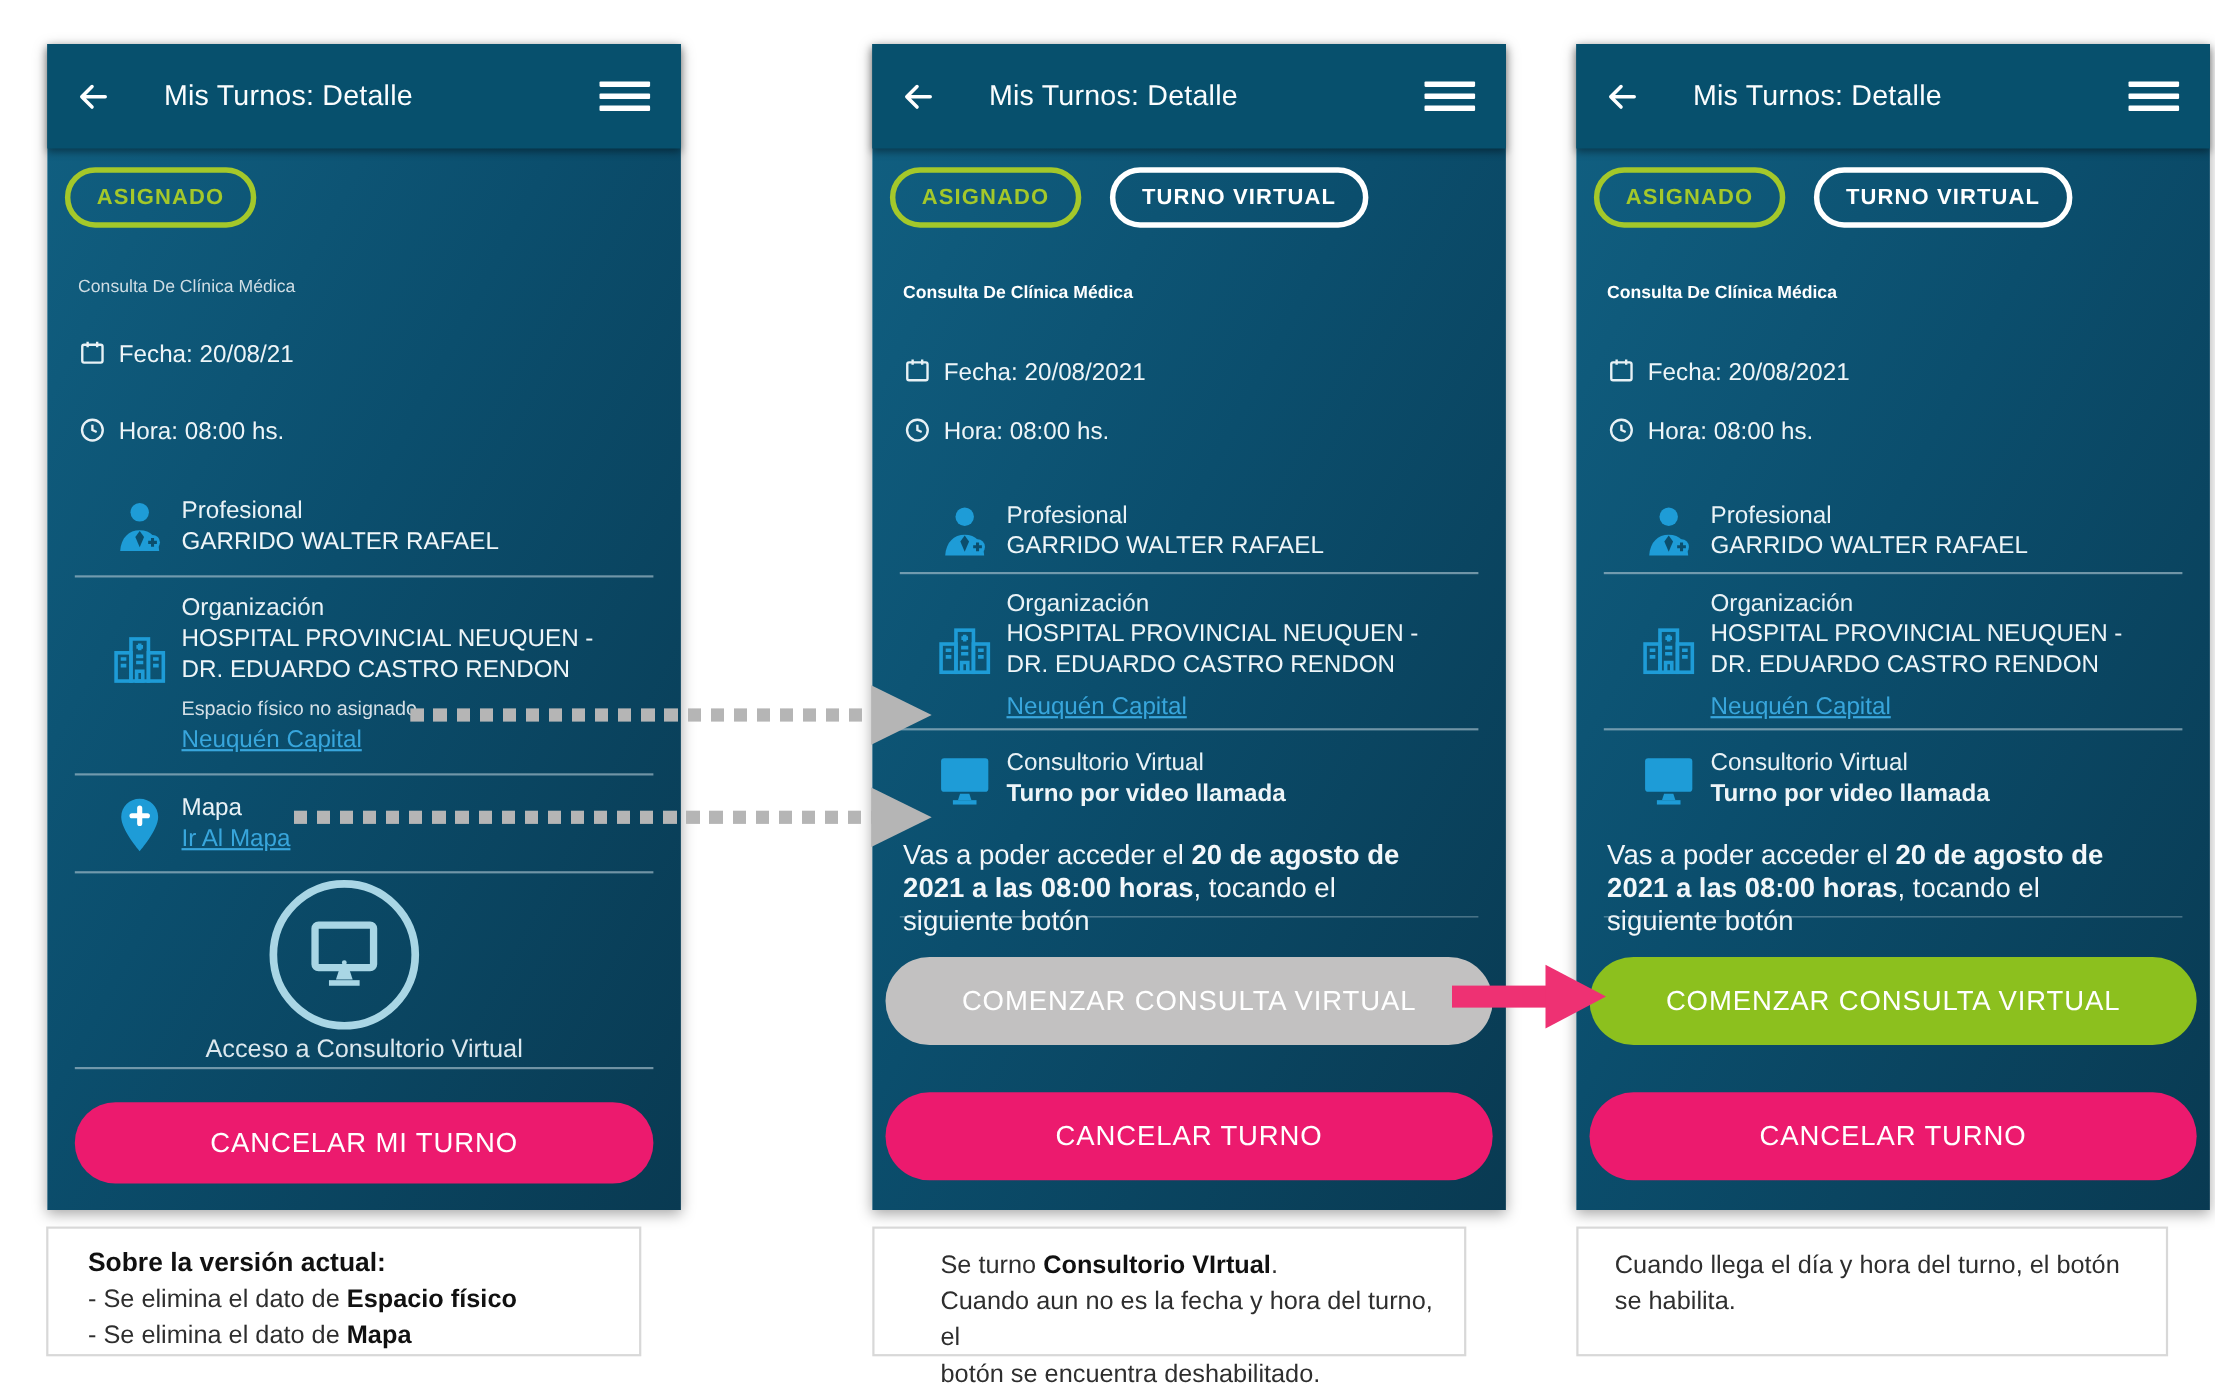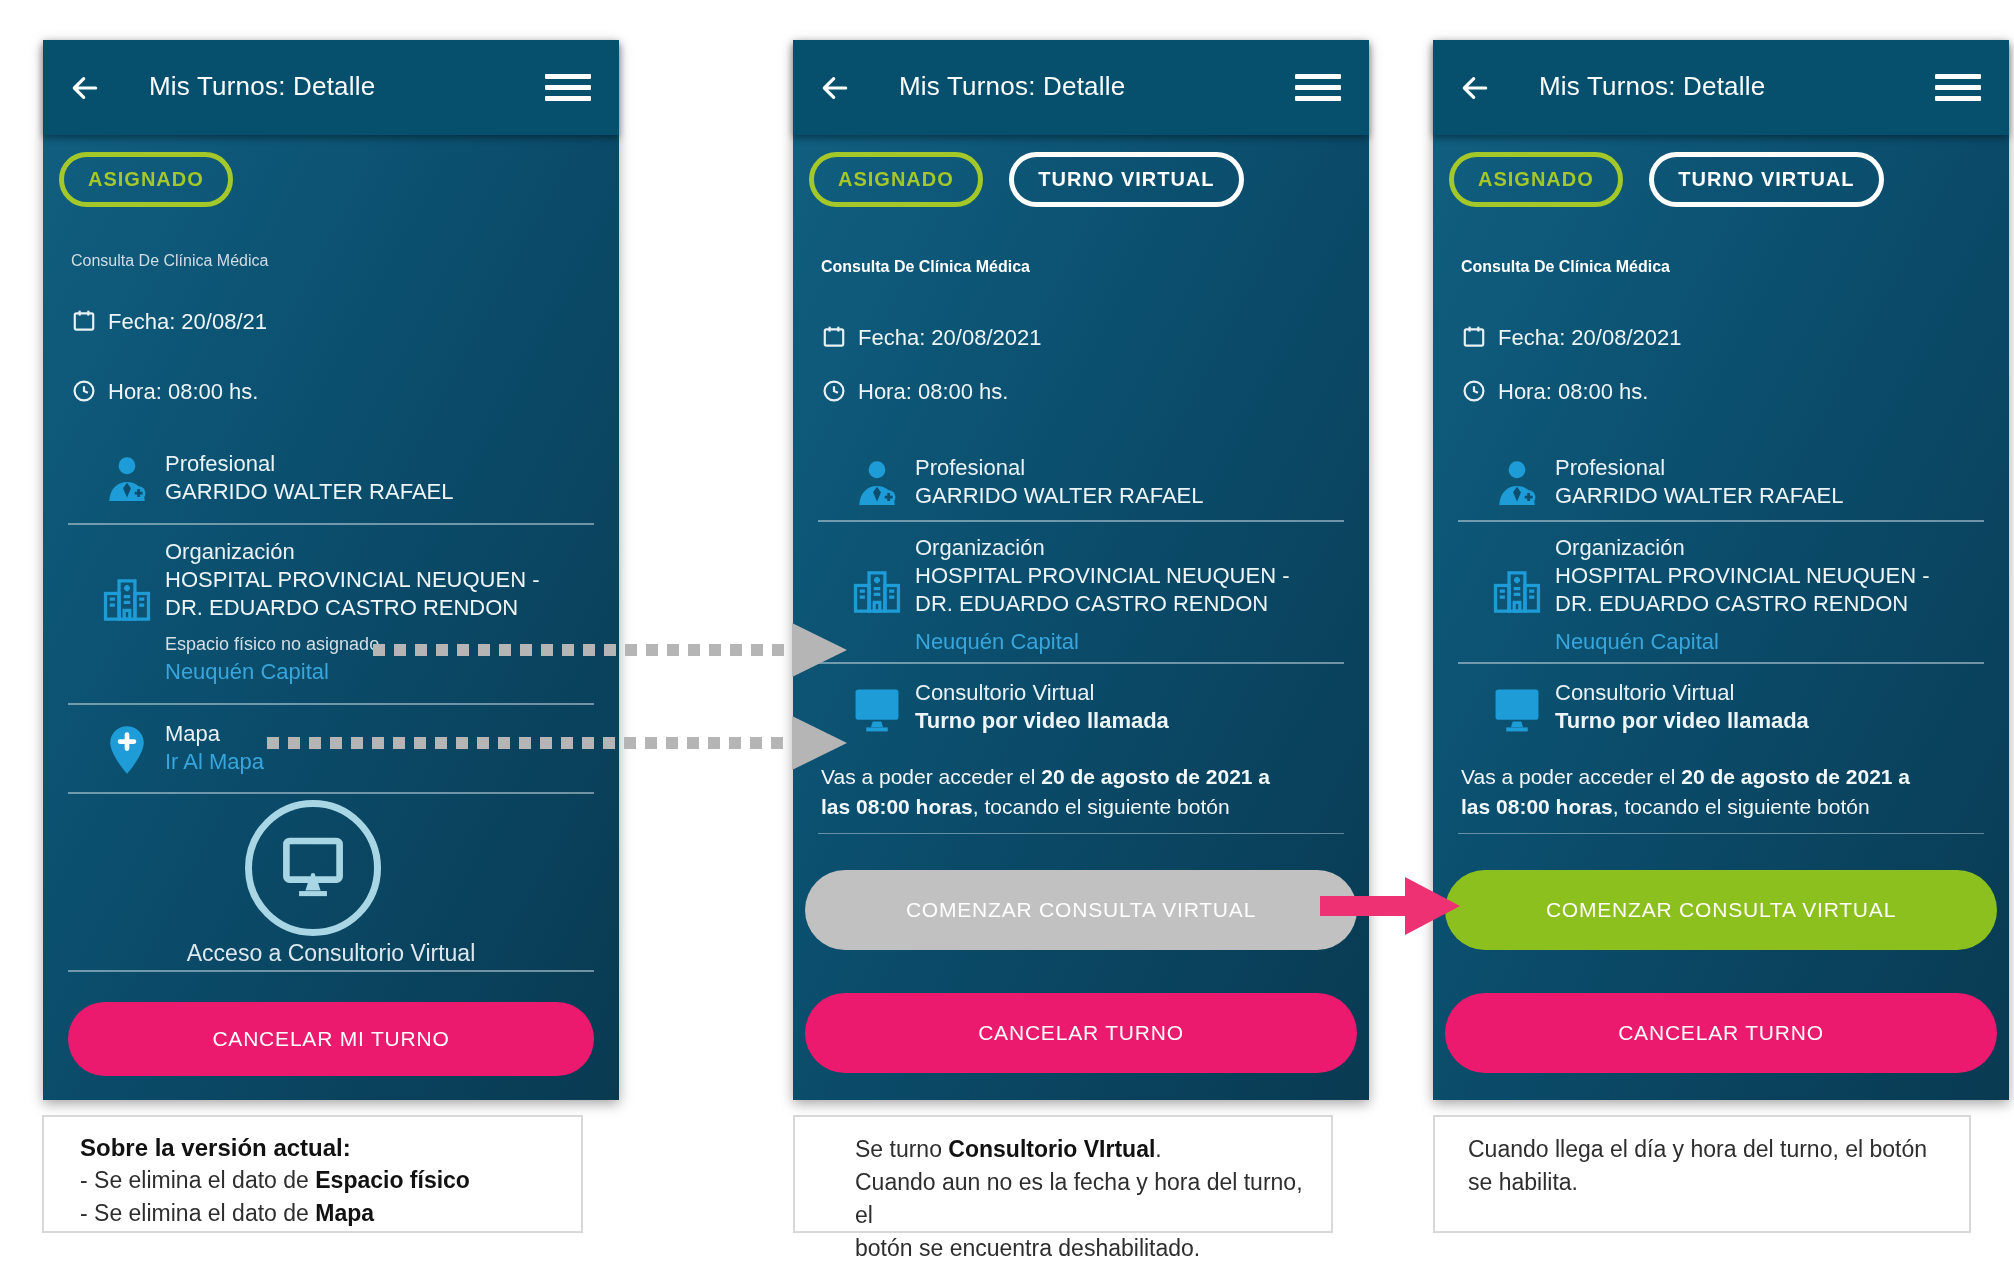--- a/index.html
+++ b/index.html
@@ -21,41 +21,41 @@
          letter-spacing:1px;padding:11px 24px;}
   .badge.green{border:5px solid #a4c82a;color:#a4c82a;}
   .badge.white{border:5px solid #ffffff;color:#ffffff;margin-left:22px;}
   
   .row{position:absolute;left:28px;right:24px;font-size:22px;}
   .inline-ic{display:inline-block;vertical-align:-5px;width:26px;height:26px;margin-right:11px;color:#e8f1f5;}
   .icon-row{position:absolute;left:0;right:0;}
   .icon-row .ic{position:absolute;left:56px;top:2px;width:56px;height:56px;color:#1e9cd7;}
   .icon-row .txt{position:absolute;left:122px;right:16px;top:0;font-size:22px;line-height:28px;}
   .lbl{color:#e9f2f6;}
-  .link{color:#38a6dc;cursor:pointer;}
+  .link{color:#38a6dc;cursor:pointer;text-decoration:underline;}
   .note{font-size:18px;color:#d4dfe6;}
   .divider{position:absolute;left:25px;right:25px;height:2px;background:rgba(176,199,210,.62);}
   .divider.faint{height:1px;background:rgba(210,225,232,.45);}
   .service{font-size:16px;}
   .p23 .service{font-weight:bold;color:#ffffff;}
   .p1 .service{color:#cfdde4;}
   
   .big-circle{position:absolute;left:202px;top:760px;width:136px;height:136px;border:7px solid #a9d6e5;
               border-radius:50%;box-sizing:border-box;color:#a9d6e5;}
   .big-circle svg{position:absolute;left:23px;top:22px;width:76px;height:76px;}
   .acceso{position:absolute;left:0;right:0;top:900px;text-align:center;font-size:23px;color:#dce8ee;}
   
-  .btn{position:absolute;text-align:center;color:#ffffff;font-size:21px;letter-spacing:.8px;
+  .btn{position:absolute;text-align:center;color:#ffffff;font-size:25px;letter-spacing:.8px;
        border-radius:40px;cursor:pointer;}
   .btn-cancel1{left:25px;right:25px;top:962px;height:74px;line-height:74px;background:#ec1a6e;color:#ffffff;}
   .btn-start{left:12px;right:12px;top:830px;height:80px;line-height:80px;}
   .btn-start.disabled{background:#c2c1c1;color:#ffffff;}
   .btn-start.enabled{background:#8cc01e;color:#ffffff;}
   .btn-cancel23{left:12px;right:12px;top:953px;height:80px;line-height:80px;background:#ec1a6e;}
-  .access{position:absolute;left:28px;top:722px;width:478px;font-size:21px;line-height:30px;color:#f2f7fa;}
+  .access{position:absolute;left:28px;top:722px;width:478px;font-size:25px;line-height:30px;color:#f2f7fa;}
   
   .caption{position:absolute;top:1115px;height:118px;background:#fff;border:2px solid #d8d8d8;
            box-sizing:border-box;color:#2e2e2e;font-size:23px;line-height:33px;}
   .caption b{color:#111;}
   .cap-title{font-weight:bold;color:#111;font-size:24px;}
   
   .dots{position:absolute;height:12px;
         background:repeating-linear-gradient(90deg,#b5b5b5 0 12px,transparent 12px 21px);}
   .tri-gray{position:absolute;width:0;height:0;border-top:27px solid transparent;
             border-bottom:27px solid transparent;border-left:55px solid #b5b5b5;}

